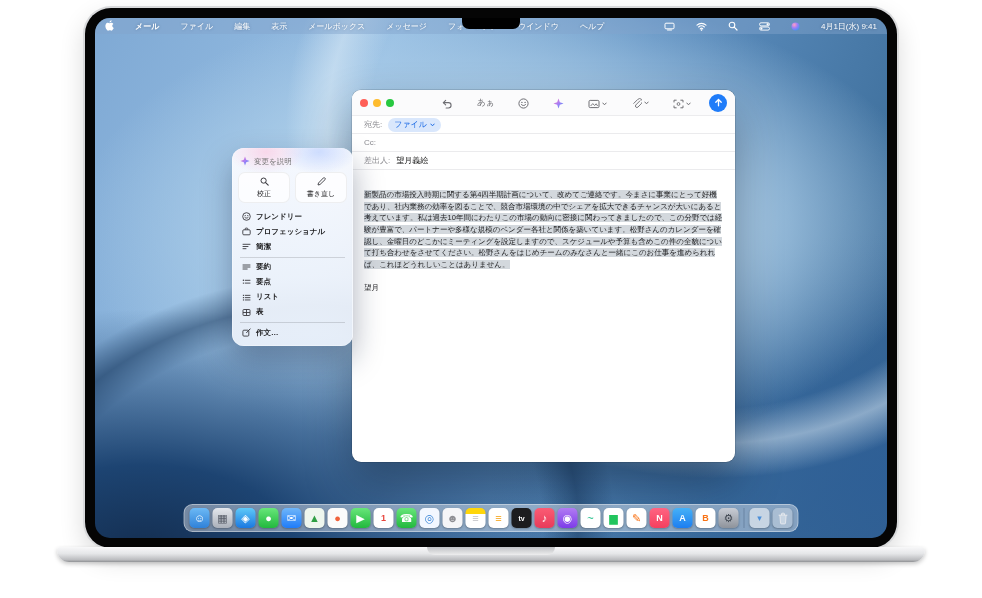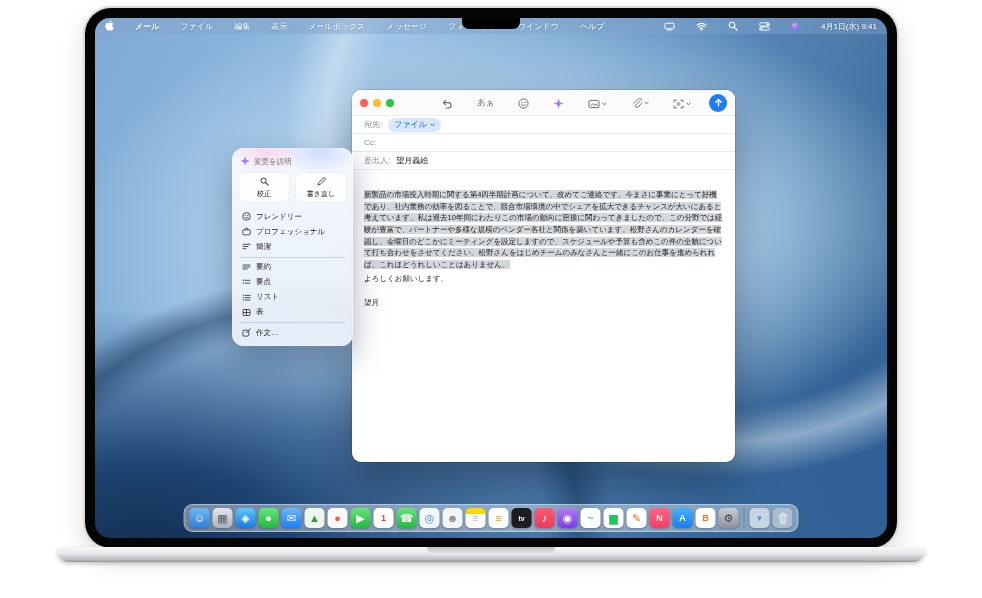--- a/index.html
+++ b/index.html
@@ -83,21 +83,21 @@
                radial-gradient(45% 16% at 72% 2%, rgba(120,160,255,.32), transparent 70%); }
   .wt-header { display:flex; align-items:center; gap:4px; padding:2px 2px 6px; position:relative; }
   .wt-input { flex:1; min-width:0; border:none; background:transparent; font-size:7.5px;
     color:#6e6e73; outline:none; font-family:inherit; }
   .wt-btns { display:flex; gap:5px; margin-bottom:6px; position:relative; }
   .wt-btn { flex:1; display:flex; flex-direction:column; align-items:center; gap:2px;
     background:rgba(255,255,255,.78); border:.5px solid rgba(0,0,0,.06); border-radius:7px;
     padding:4px 0 3px; font-size:7px; color:#1d1d1f; font-family:inherit; cursor:default; }
   .wt-list { position:relative; }
   .wt-item { display:flex; align-items:center; gap:5px; font-size:7.5px; color:#1d1d1f;
-    padding:2.5px 3px; border-radius:5px; cursor:default; }
+    padding:2.5px 3px; border-radius:5px; cursor:default;font-weight:bold; }
   .wt-sep { height:.5px; background:rgba(60,60,67,.18); margin:2.5px 2px; }
   .wt-ic { width:10px; display:flex; justify-content:center; }
 
   
   .dock { position:absolute; left:50%; bottom:6px; transform:translateX(-50%); height:28px; z-index:12;
     display:flex; align-items:center; gap:3px; padding:0 5px;
     background:rgba(245,248,252,.42); border:.5px solid rgba(255,255,255,.4); border-radius:9px; }
   .dock-apps { display:flex; gap:3px; align-items:center; }
   .dock-icon { width:20px; height:20px; border-radius:5px; display:flex; align-items:center;
     justify-content:center; font-size:11px; color:#fff; box-shadow:0 1px 2px rgba(0,0,0,.25); cursor:default; }
@@ -259,21 +259,20 @@
           <span></span>
         </div>
         <div class="mrow">
           <span class="mlabel">差出人:</span>
           <span class="fromv">望月義絵</span>
         </div>
 
         <div class="mail-body">
           <p class="gap"></p>
           <p><span class="selected">新製品の市場投入時期に関する第4四半期計画について、改めてご連絡です。今まさに事業にとって好機であり、社内業務の効率を図ることで、競合市場環境の中でシェアを拡大できるチャンスが大いにあると考えています。私は過去10年間にわたりこの市場の動向に密接に関わってきましたので、この分野では経験が豊富で、パートナーや多様な規模のベンダー各社と関係を築いています。松野さんのカレンダーを確認し、金曜日のどこかにミーティングを設定しますので、スケジュールや予算も含めこの件の全貌について打ち合わせをさせてください。松野さんをはじめチームのみなさんと一緒にこのお仕事を進められれば、これほどうれしいことはありません。</span></p>
-          <p>よろしくお願いします。</p>
           <p class="gap"></p>
           <p>望月</p>
         </div>
       </div>
 
       <div class="wt-popup">
         <div class="wt-header">
           <span class="wt-ic">
             <svg width="10" height="10" viewBox="0 0 10 10">
                 <defs>

